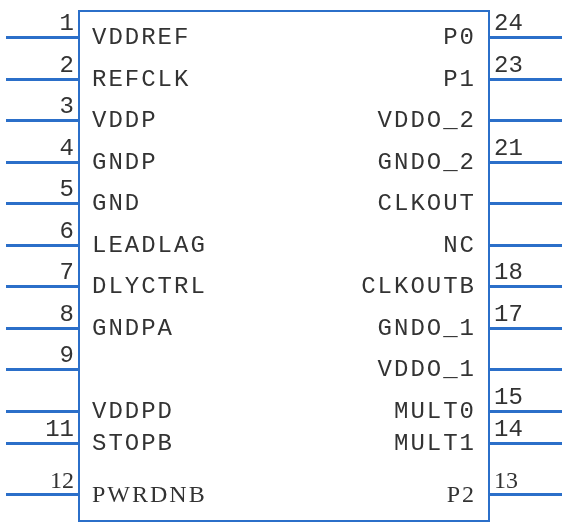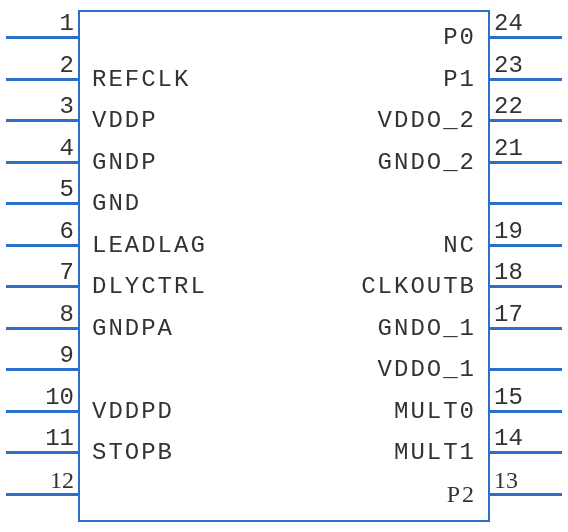--- a/index.html
+++ b/index.html
@@ -76,59 +76,59 @@
 </style>
 </head>
 <body>
 
 <div class="container">
   <div class="chip-box"></div>
   <div id="rows">
       <div class="pin-row" style="top: 16px;">
         <div class="pin-left-num">1</div>
         <div class="pin-left-line"></div>
+        <div class="pin-left-label">VDDREF</div>
         <div class="pin-right-num">24</div>
         <div class="pin-right-line"></div>
         <div class="pin-right-label">P0</div>
       </div>
       <div class="pin-row" style="top: 57.5px;">
         <div class="pin-left-num">2</div>
         <div class="pin-left-line"></div>
         <div class="pin-left-label">REFCLK</div>
         <div class="pin-right-num">23</div>
         <div class="pin-right-line"></div>
         <div class="pin-right-label">P1</div>
       </div>
       <div class="pin-row" style="top: 99px;">
         <div class="pin-left-num">3</div>
         <div class="pin-left-line"></div>
         <div class="pin-left-label">VDDP</div>
-        <div class="pin-right-num">22</div>
         <div class="pin-right-line"></div>
         <div class="pin-right-label">VDDO_2</div>
       </div>
       <div class="pin-row" style="top: 140.5px;">
         <div class="pin-left-num">4</div>
         <div class="pin-left-line"></div>
         <div class="pin-left-label">GNDP</div>
         <div class="pin-right-num">21</div>
         <div class="pin-right-line"></div>
         <div class="pin-right-label">GNDO_2</div>
       </div>
       <div class="pin-row" style="top: 182px;">
         <div class="pin-left-num">5</div>
         <div class="pin-left-line"></div>
         <div class="pin-left-label">GND</div>
         <div class="pin-right-line"></div>
+        <div class="pin-right-label">CLKOUT</div>
       </div>
       <div class="pin-row" style="top: 223.5px;">
         <div class="pin-left-num">6</div>
         <div class="pin-left-line"></div>
         <div class="pin-left-label">LEADLAG</div>
-        <div class="pin-right-num">19</div>
         <div class="pin-right-line"></div>
         <div class="pin-right-label">NC</div>
       </div>
       <div class="pin-row" style="top: 265px;">
         <div class="pin-left-num">7</div>
         <div class="pin-left-line"></div>
         <div class="pin-left-label">DLYCTRL</div>
         <div class="pin-right-num">18</div>
         <div class="pin-right-line"></div>
         <div class="pin-right-label">CLKOUTB</div>
@@ -141,36 +141,36 @@
         <div class="pin-right-line"></div>
         <div class="pin-right-label">GNDO_1</div>
       </div>
       <div class="pin-row" style="top: 348px;">
         <div class="pin-left-num">9</div>
         <div class="pin-left-line"></div>
         <div class="pin-right-line"></div>
         <div class="pin-right-label">VDDO_1</div>
       </div>
       <div class="pin-row" style="top: 389.5px;">
-        <div class="pin-left-num">10</div>
         <div class="pin-left-line"></div>
         <div class="pin-left-label">VDDPD</div>
         <div class="pin-right-num">15</div>
         <div class="pin-right-line"></div>
         <div class="pin-right-label">MULT0</div>
       </div>
-      <div class="pin-row" style="top: 431px;">
+      <div class="pin-row" style="top: 422px;">
         <div class="pin-left-num">11</div>
         <div class="pin-left-line"></div>
         <div class="pin-left-label">STOPB</div>
         <div class="pin-right-num">14</div>
         <div class="pin-right-line"></div>
         <div class="pin-right-label">MULT1</div>
       </div>
       <div class="pin-row" style="top: 472.5px; font-family: Liberation Serif, serif;">
         <div class="pin-left-num">12</div>
         <div class="pin-left-line"></div>
+        <div class="pin-left-label">PWRDNB</div>
         <div class="pin-right-num">13</div>
         <div class="pin-right-line"></div>
         <div class="pin-right-label">P2</div>
       </div>
     </div>
 </div>
 
 </body></html>

